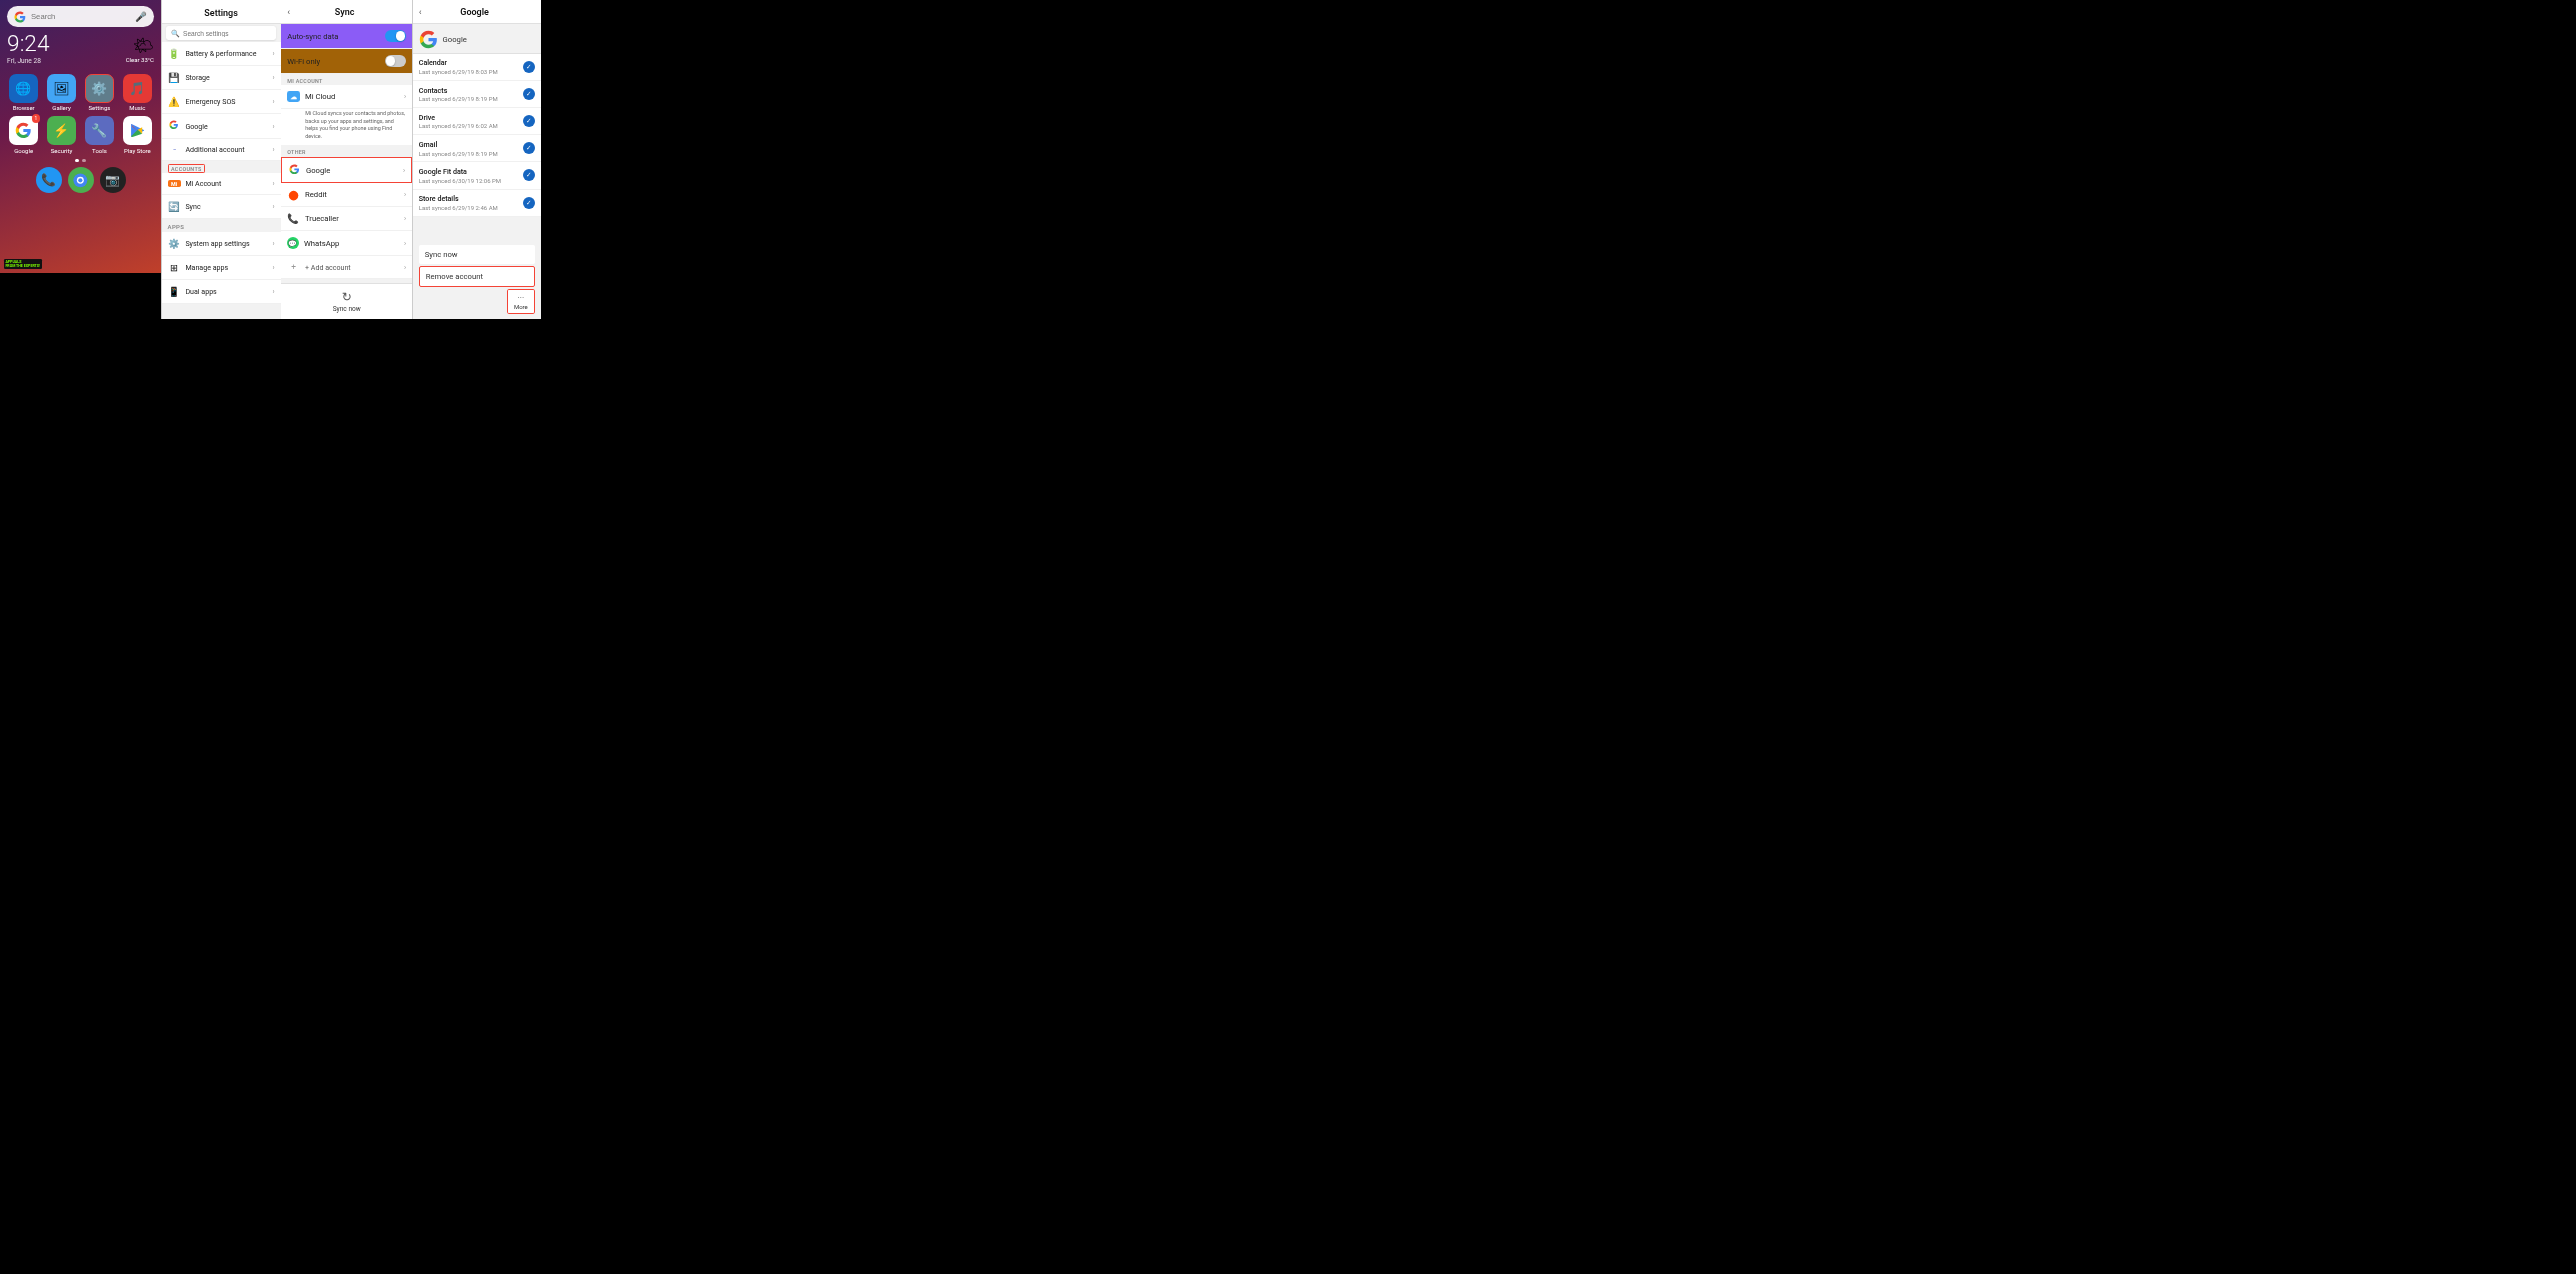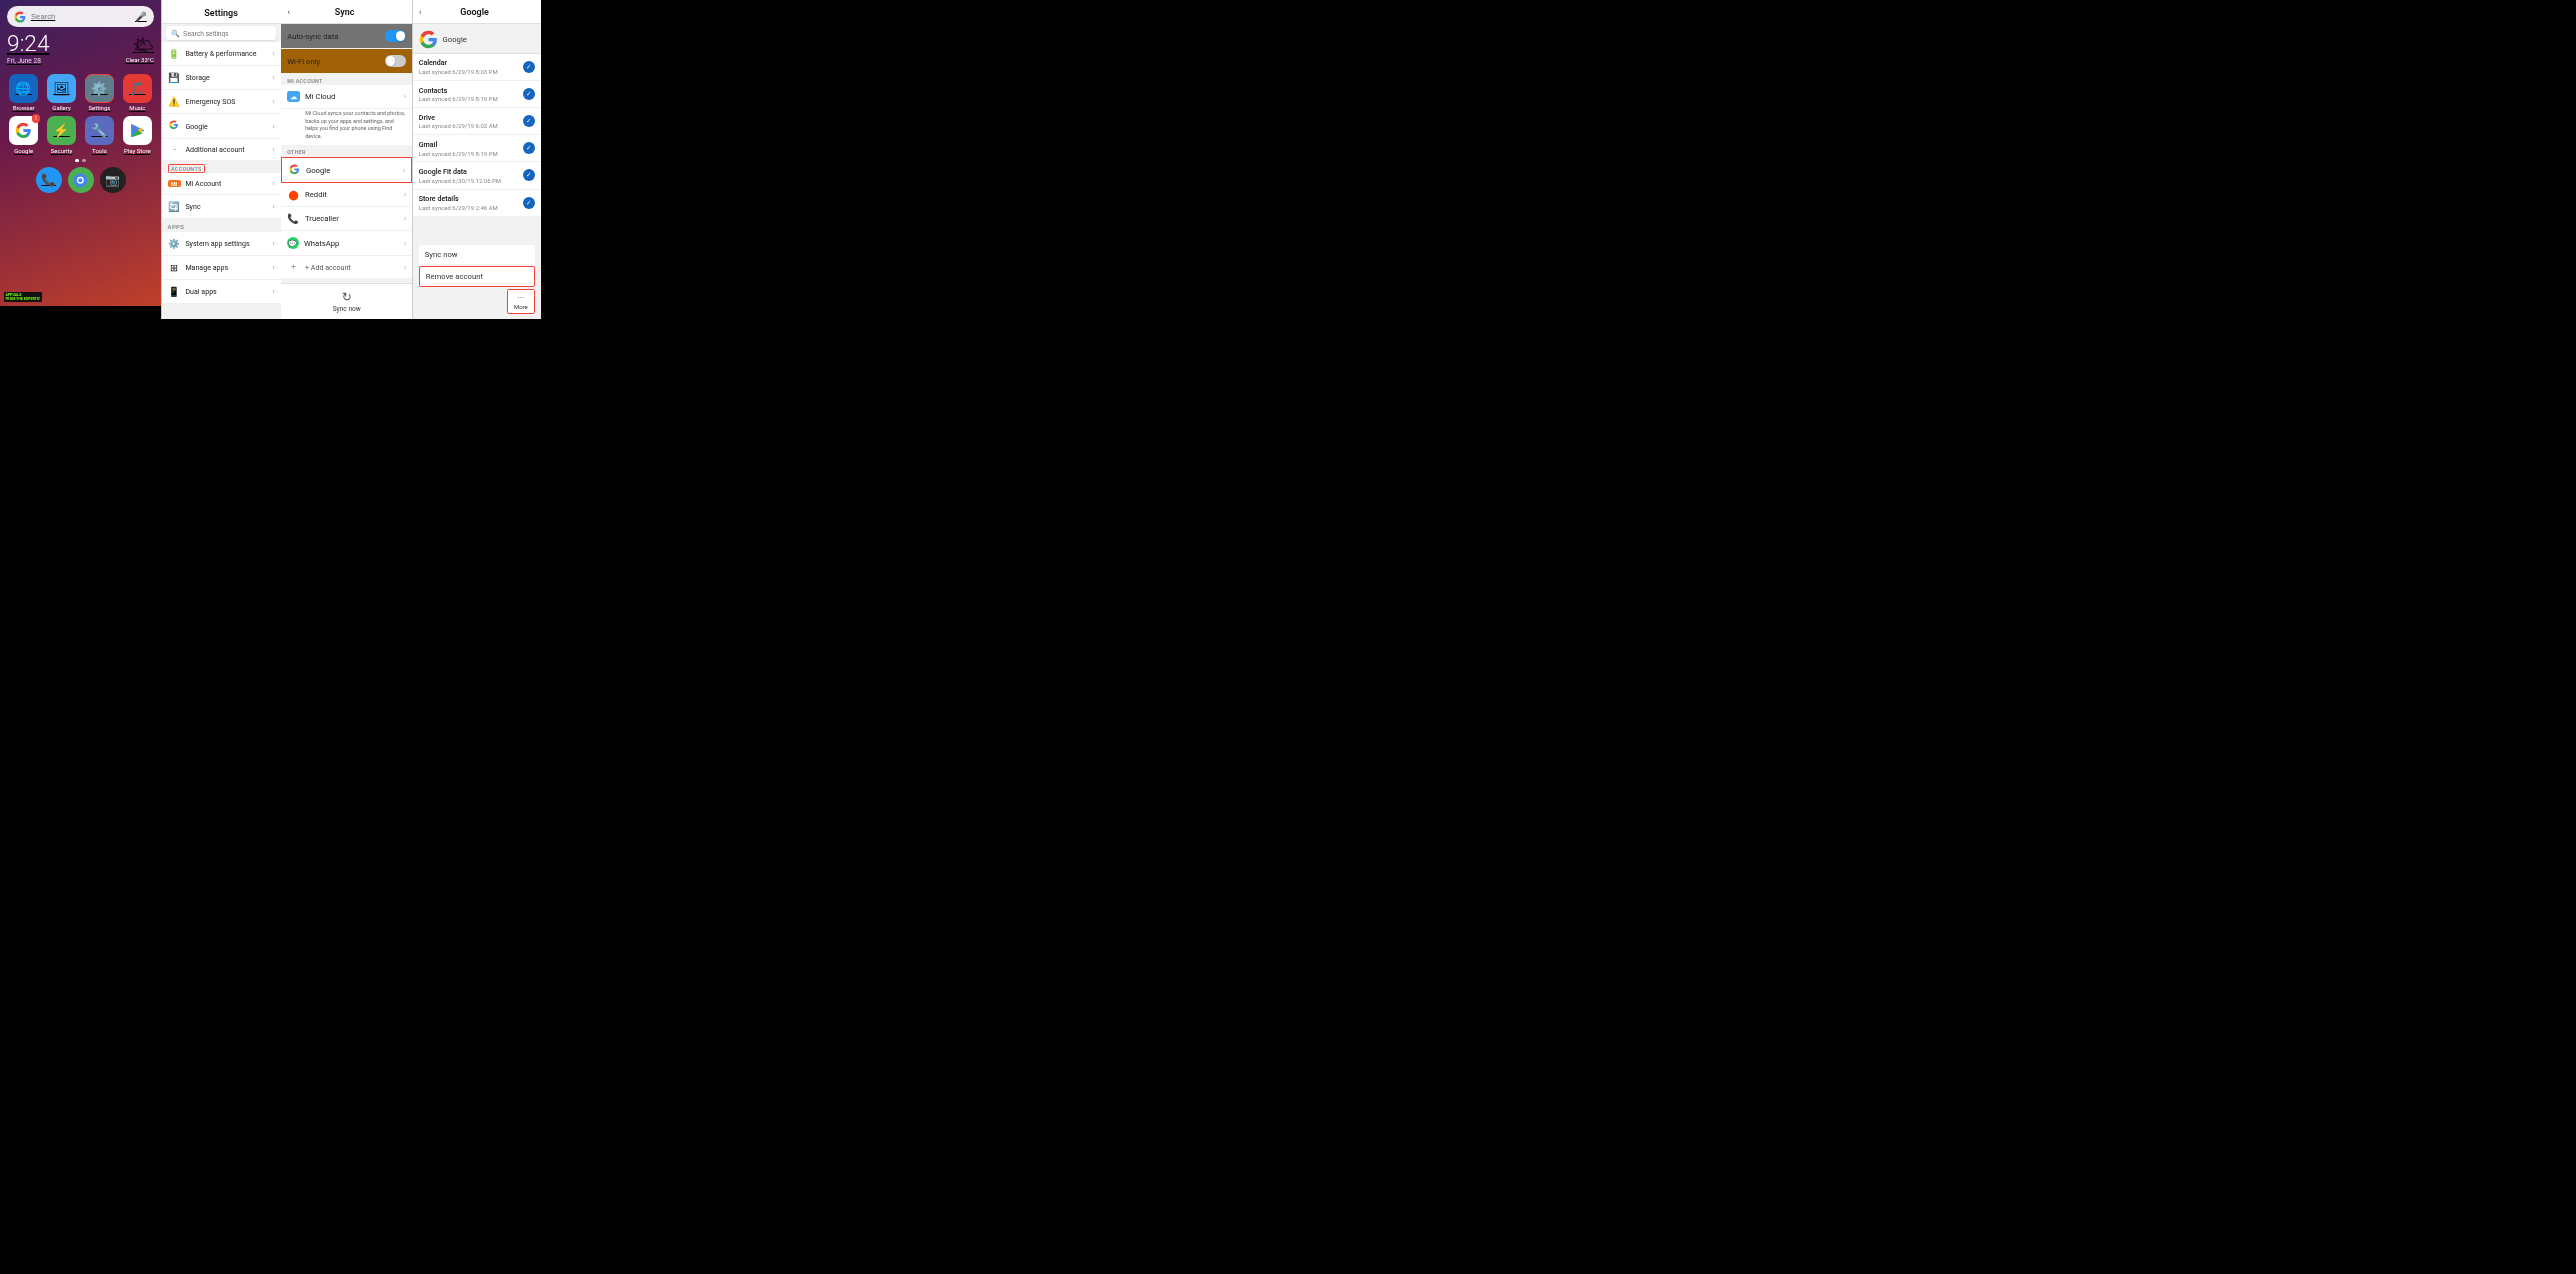--- a/index.html
+++ b/index.html
@@ -8,28 +8,27 @@
       display: flex;
       width: 645px;
       height: 319px;
       overflow: hidden;
       background: #000;
     }
 
     
     .home-screen {
       width: 161px;
-      height: 306px;
+      height: 273px;
       background: linear-gradient(160deg, #3a2060 0%, #6a1a4a 40%, #c0402a 100%);
       flex-shrink: 0;
       display: flex;
       flex-direction: column;
       padding: 6px 7.1px 4.8px;
       position: relative;
-      text-decoration: underline;
     }
 
     .search-bar {
       background: rgba(255,255,255,0.92);
       border-radius: 14.3px;
       height: 21.4px;
       display: flex;
       align-items: center;
       padding: 0 7.1px;
       margin-bottom: 6px;
@@ -461,21 +460,21 @@
 
 <div class="panel-divider"></div>
 
 <div class="sync-panel">
   <div class="back-header">
     <span class="back-arrow">‹</span>
     <span class="back-title">Sync</span>
   </div>
 
   <div class="sync-list">
-    <div class="sync-item" style="background:#737373;">
+    <div class="sync-item" style="background:#8b5cf6;">
       <span class="sync-item-label">Auto-sync data</span>
       <div class="toggle-on"></div>
     </div>
     <div class="sync-item" style="background:#a16207;">
       <span class="sync-item-label">Wi-Fi only</span>
       <div class="toggle-off"></div>
     </div>
 
     <div class="sync-section-header">MI ACCOUNT</div>
     <div class="sync-item">

